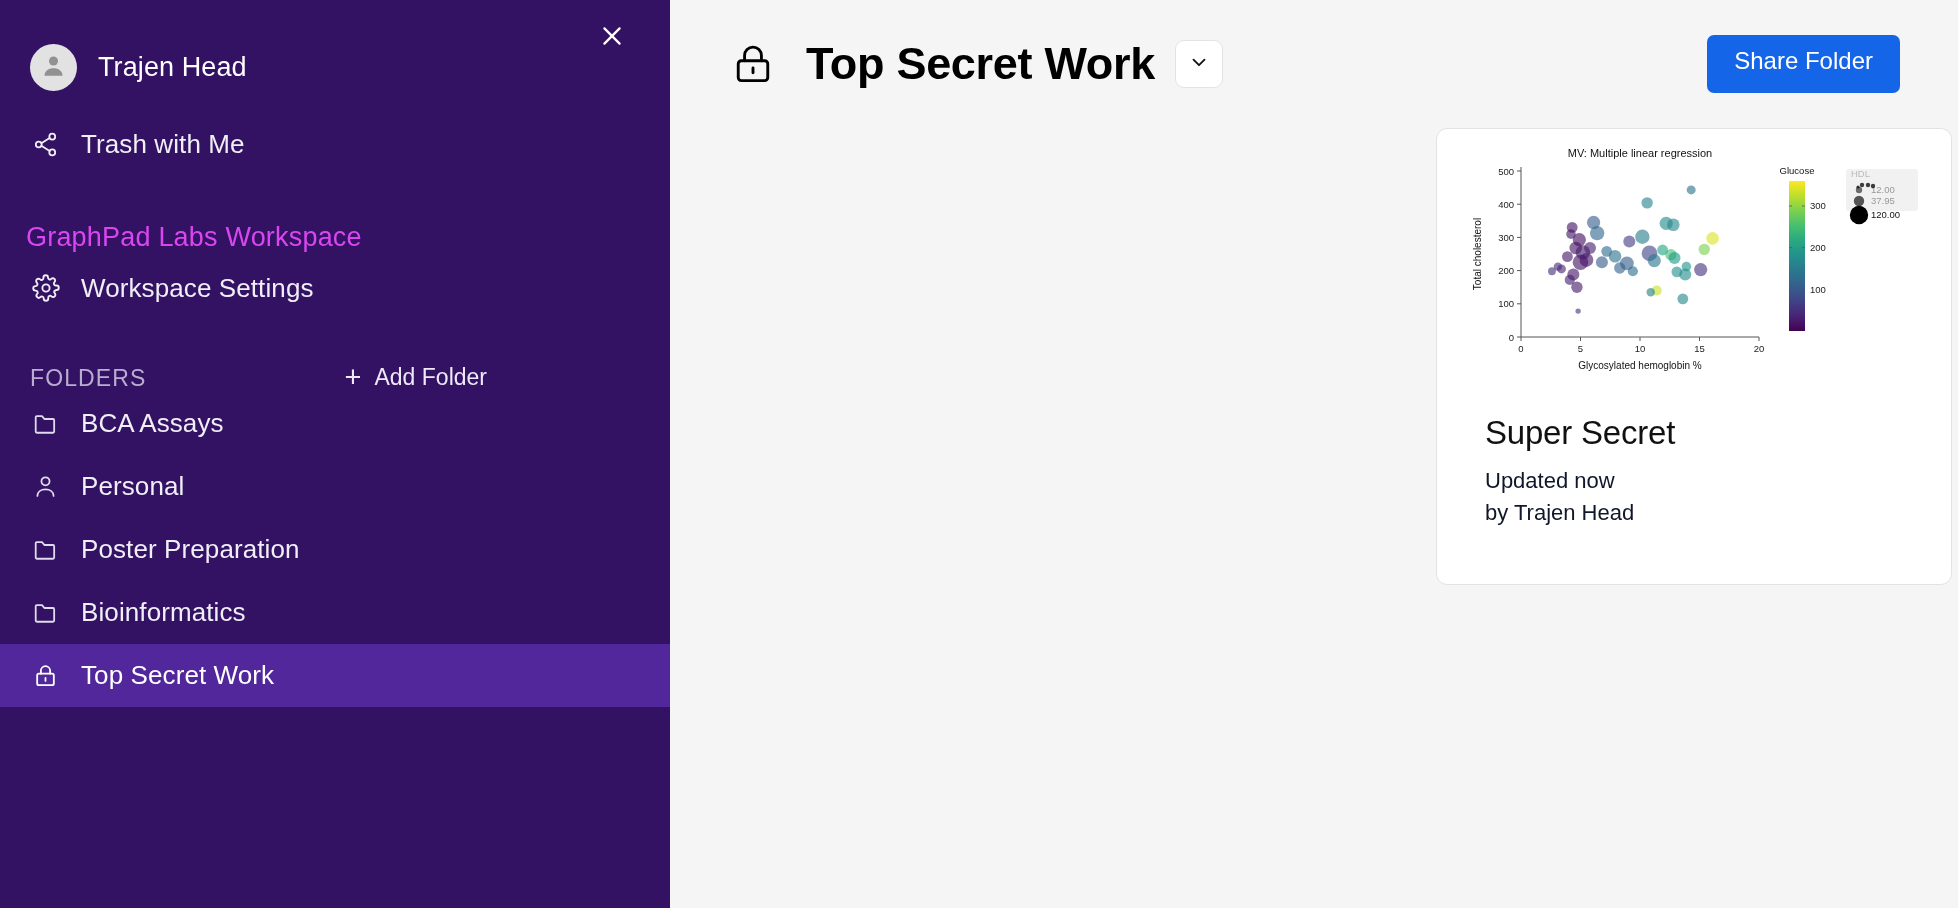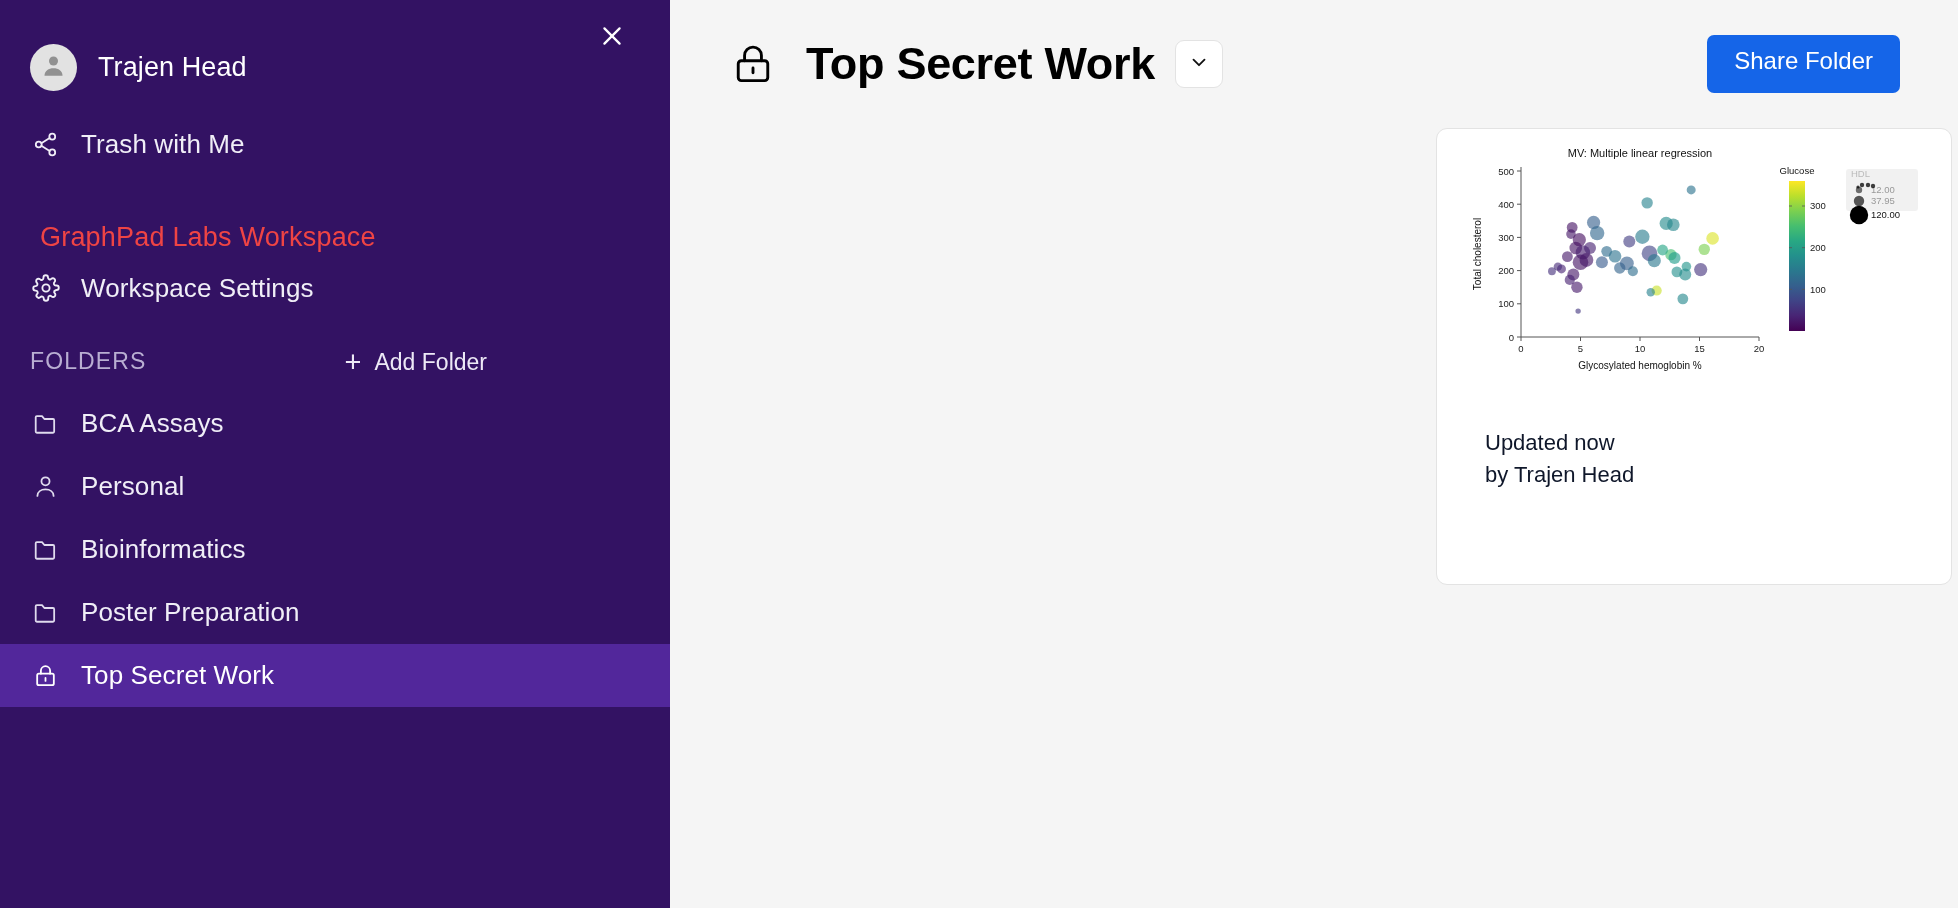--- a/index.html
+++ b/index.html
@@ -48,33 +48,33 @@
     height: 56px; padding: 0 30px;
     cursor: pointer; color: #e9e6f2;
   }
   .nav-item .ico { width: 31px; flex: 0 0 31px; display:flex; align-items:center; justify-content:center; }
   .nav-item .lbl { margin-left: 20px; font-size: 26px; color: #f0eef7; letter-spacing: .1px; }
 
   .shared-row { margin-top: 22px; }
 
   .workspace-title {
     margin-top: 42px;
-    padding: 0 40px;
+    padding: 0 26px;
     font-size: 27px;
-    color: #ef4444;
+    color: #d946ef;
     letter-spacing: .2px;
     height: 46px;
     display: flex; align-items: center;
   }
 
   .folders-head {
     margin-top: 32px;
     padding: 0 30px 0 30px;
     height: 44px;
-    display: flex; align-items: flex-start; justify-content: space-between;
+    display: flex; align-items: flex-end; justify-content: space-between;
   }
   .folders-label {
     font-size: 23px; letter-spacing: 1.1px; color: #b9aed2;
   }
   .add-folder {
     display: flex; align-items: center; gap: 13px;
     font-size: 23px; color: #ede9f6; cursor: pointer;
     padding-right: 153px;
   }
   .add-folder .plus { font-size: 29px; line-height: 1; font-weight: 300; }
@@ -224,30 +224,30 @@
       </span>
       <span class="lbl">Personal</span>
     </div>
 
     <div class="nav-item folder-item">
       <span class="ico">
         <svg width="27" height="27" viewBox="0 0 24 24" fill="none" stroke="#e0dbee" stroke-width="1.6" stroke-linecap="round" stroke-linejoin="round">
           <path d="M3.3 19.2V6.4a1 1 0 0 1 1-1h4.6l2.1 2.6h7.7a1 1 0 0 1 1 1v10.2a1 1 0 0 1-1 1H4.3a1 1 0 0 1-1-1z"></path>
         </svg>
       </span>
-      <span class="lbl">Bioinformatics</span>
+      <span class="lbl">Poster Preparation</span>
     </div>
 
     <div class="nav-item folder-item">
       <span class="ico">
         <svg width="27" height="27" viewBox="0 0 24 24" fill="none" stroke="#e0dbee" stroke-width="1.6" stroke-linecap="round" stroke-linejoin="round">
           <path d="M3.3 19.2V6.4a1 1 0 0 1 1-1h4.6l2.1 2.6h7.7a1 1 0 0 1 1 1v10.2a1 1 0 0 1-1 1H4.3a1 1 0 0 1-1-1z"></path>
         </svg>
       </span>
-      <span class="lbl">Poster Preparation</span>
+      <span class="lbl">Bioinformatics</span>
     </div>
 
     <div class="nav-item folder-item active">
       <span class="ico">
         <svg width="27" height="27" viewBox="0 0 24 24" fill="none" stroke="#ffffff" stroke-width="1.6" stroke-linecap="round" stroke-linejoin="round">
           <rect x="4.6" y="10.4" width="14.8" height="10.2" rx="1.5"></rect>
           <path d="M7.9 10.4V7.8a4.1 4.1 0 0 1 8.2 0v2.6"></path>
           <line x1="12" y1="14.2" x2="12" y2="16.8"></line>
         </svg>
       </span>
@@ -388,20 +388,21 @@
               <text x="412" y="63.4" font-size="9.5" fill="#999" class="cx">37.95</text>
               <circle cx="400" cy="74" r="9.2" fill="#000" opacity="1"></circle>
               <text x="412" y="77.4" font-size="9.5" fill="#111" class="cx">120.00</text>
               <circle cx="399" cy="46" r="1.6" fill="#000" opacity="0.75"></circle>
               <circle cx="403" cy="44" r="2.2" fill="#000" opacity="0.75"></circle>
               <circle cx="409" cy="44" r="2.2" fill="#000" opacity="0.75"></circle>
               <circle cx="414" cy="45" r="2.2" fill="#000" opacity="0.75"></circle>
             </svg>
         </div>
         <div class="card-body">
+          <div class="card-title">Super Secret</div>
           <div class="card-meta">
             <div>Updated now</div>
             <div>by Trajen Head</div>
           </div>
         </div>
       </div>
     </div>
 
   </main>
 </div>

